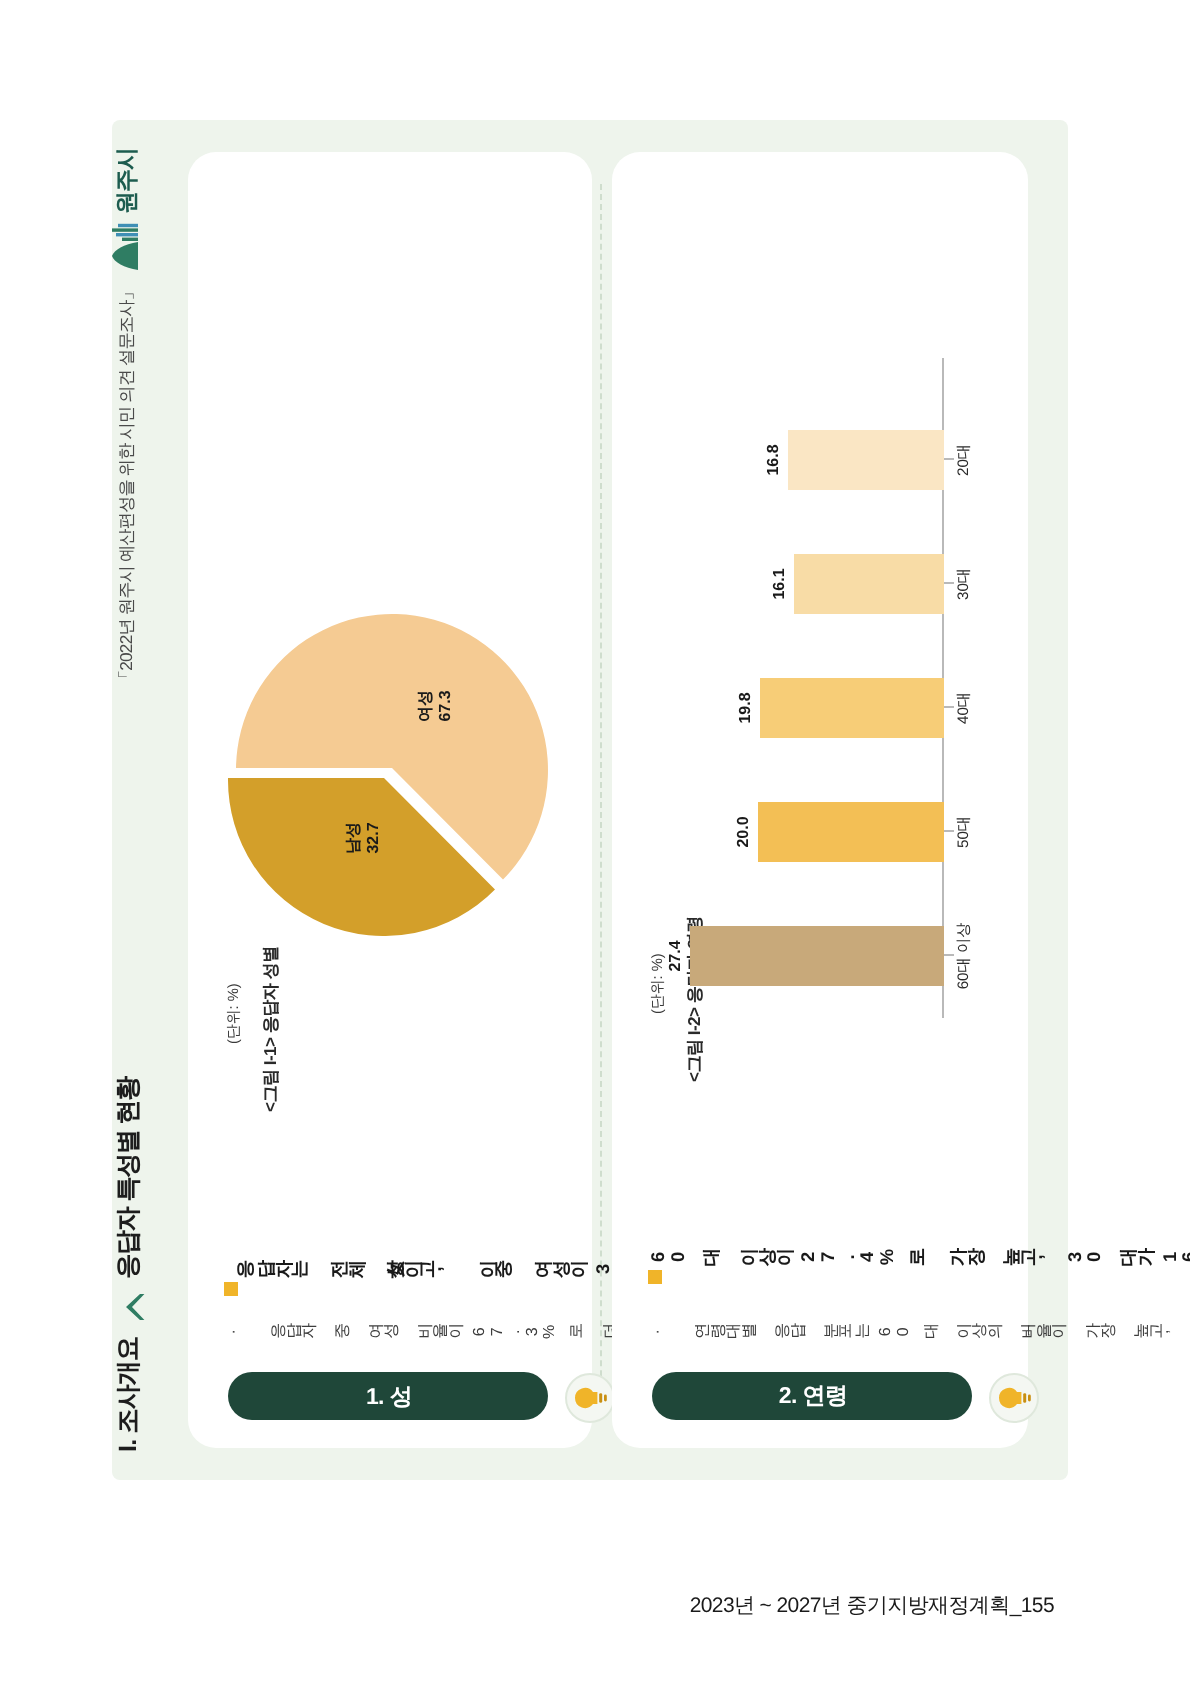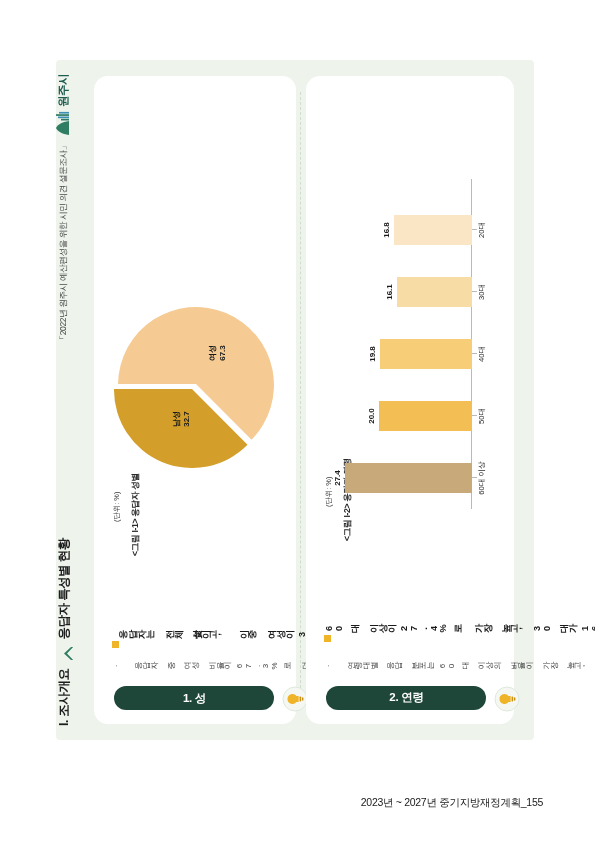--- a/index.html
+++ b/index.html
@@ -299,21 +299,21 @@
     position: absolute;
     bottom: 17px;
     width: 1px;
     height: 5px;
     background: #b9b9b9;
   }
 
   
   #footer {
     position: absolute;
-    right: 52px;
+    right: 68px;
     bottom: 32px;
     font-size: 10.5px;
     color: #1a1a1a;
     letter-spacing: -0.3px;
   }
 </style>
 </head>
 <body>
 
 <div id="rot-wrap">

